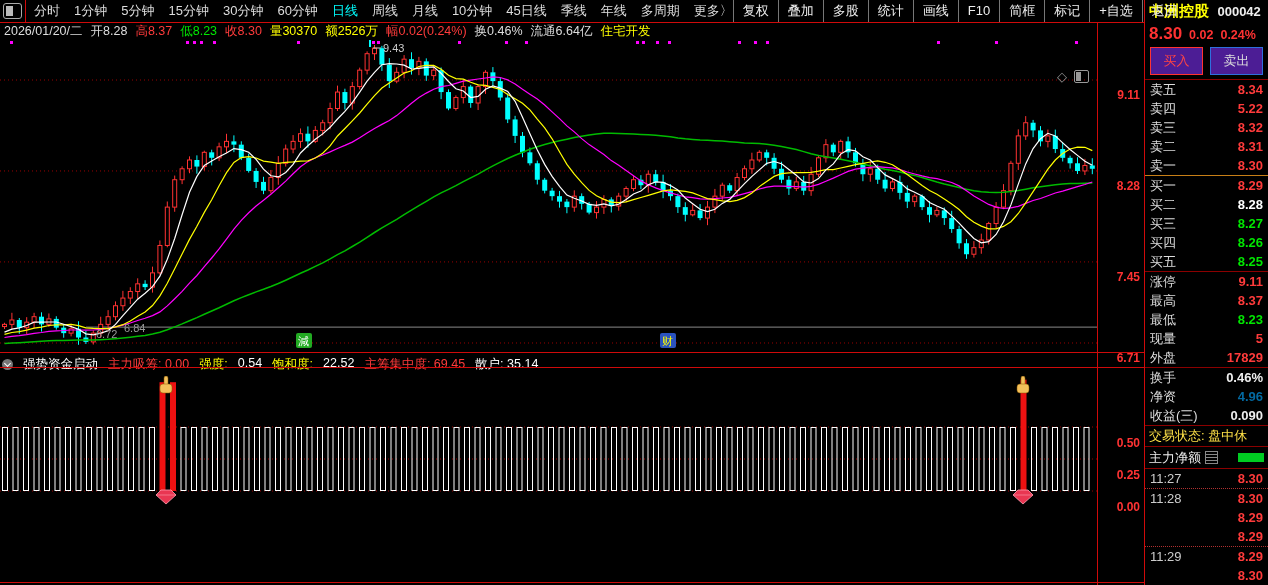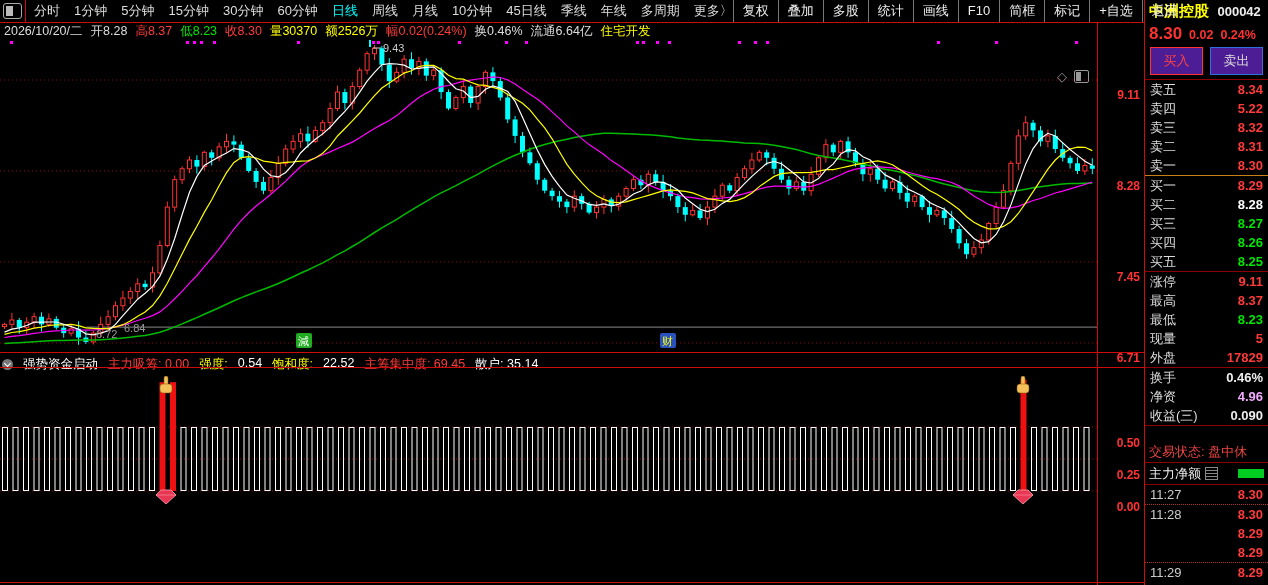--- a/index.html
+++ b/index.html
@@ -44,21 +44,21 @@
   .rp-chg{color:#ff3232;font-size:12.5px;font-weight:bold;}
   .rp-btns{display:flex;gap:7px;padding:3px 5px 4px 5px;border-bottom:1px solid #8b0000;}
   .rp-btns button{flex:1;height:28px;background:#4c1d95;font-size:13px;font-family:inherit;cursor:pointer;padding:0;}
   .btn-buy{border:1px solid #ff3333;color:#ff4444;}
   .btn-sell{border:1px solid #2f6fde;color:#ddd;}
   .rp-list{border-bottom:1px solid #8b0000;}
   .rrow{display:flex;justify-content:space-between;align-items:center;height:19px;line-height:19px;padding:0 5px;font-size:13px;text-align:center;}
   .rrow .lab{color:#ddd;}
   .rrow .v{font-weight:bold;}
   .qsep{border-bottom:1px solid #c77f17;}
-  .rp-status{height:20px;line-height:20px;font-size:13px;color:#ef4444;padding:0 4px;border-bottom:1px solid #8b0000;white-space:nowrap;overflow:hidden;margin-top:16px;}
+  .rp-status{height:20px;line-height:20px;font-size:13px;color:#fde047;padding:0 4px;border-bottom:1px solid #8b0000;white-space:nowrap;overflow:hidden;}
   .rp-force{height:21px;display:flex;align-items:center;gap:4px;padding:0 4px;font-size:13px;color:#eee;border-bottom:1px solid #8b0000;}
   .list-ico{width:11px;height:11px;border:1px solid #888;flex:none;
      background:linear-gradient(#000 18%,#888 18% 30%,#000 30% 44%,#888 44% 56%,#000 56% 70%,#888 70% 82%,#000 82%);}
   .force-bar{margin-left:auto;width:26px;height:9px;background:#00cc22;}
   .rp-ticks .rrow{height:19px;}
   .tick-sep{border-top:1px dotted #b03030;}
   .t-time{color:#ccc;}
   .t-price{color:#ff3b3b;font-weight:bold;}
 </style>
 </head>
@@ -95,21 +95,21 @@
           <span class="tb-btn">统计</span>
           <span class="tb-btn">画线</span>
           <span class="tb-btn">F10</span>
           <span class="tb-btn">简框</span>
           <span class="tb-btn">标记</span>
           <span class="tb-btn">+自选</span>
           <span class="tb-btn">返回</span>
         </div>
     </div>
     <div class="info-line" id="infoSegs">
-        <span style="color: rgb(221, 221, 221);">2026/10/20/二</span>
+        <span style="color: rgb(221, 221, 221);">2026/01/20/二</span>
         <span style="color: rgb(221, 221, 221);">开8.28</span>
         <span style="color: rgb(255, 59, 59);">高8.37</span>
         <span style="color: rgb(0, 230, 0);">低8.23</span>
         <span style="color: rgb(255, 59, 59);">收8.30</span>
         <span style="color: rgb(255, 255, 0);">量30370</span>
         <span style="color: rgb(255, 255, 0);">额2526万</span>
         <span style="color: rgb(255, 59, 59);">幅0.02(0.24%)</span>
         <span style="color: rgb(221, 221, 221);">换0.46%</span>
         <span style="color: rgb(221, 221, 221);">流通6.64亿</span>
         <span style="color: rgb(255, 255, 0);">住宅开发</span>
@@ -692,21 +692,21 @@
           <span class="v" style="color: rgb(255, 59, 59);">17829</span>
         </div>
       </div>
     <div class="rp-list" id="stats2List">
         <div class="rrow">
           <span class="lab">换手</span>
           <span class="v" style="color: rgb(238, 238, 238);">0.46%</span>
         </div>
         <div class="rrow">
           <span class="lab">净资</span>
-          <span class="v" style="color: #f0abfc;">4.96</span>
+          <span class="v" style="color: #0369a1;">4.96</span>
         </div>
         <div class="rrow">
           <span class="lab">收益(三)</span>
           <span class="v" style="color: rgb(238, 238, 238);">0.090</span>
         </div>
       </div>
     <div class="rp-status">交易状态: 盘中休</div>
     <div class="rp-force">
       <span>主力净额</span>
       <span class="list-ico"></span>

